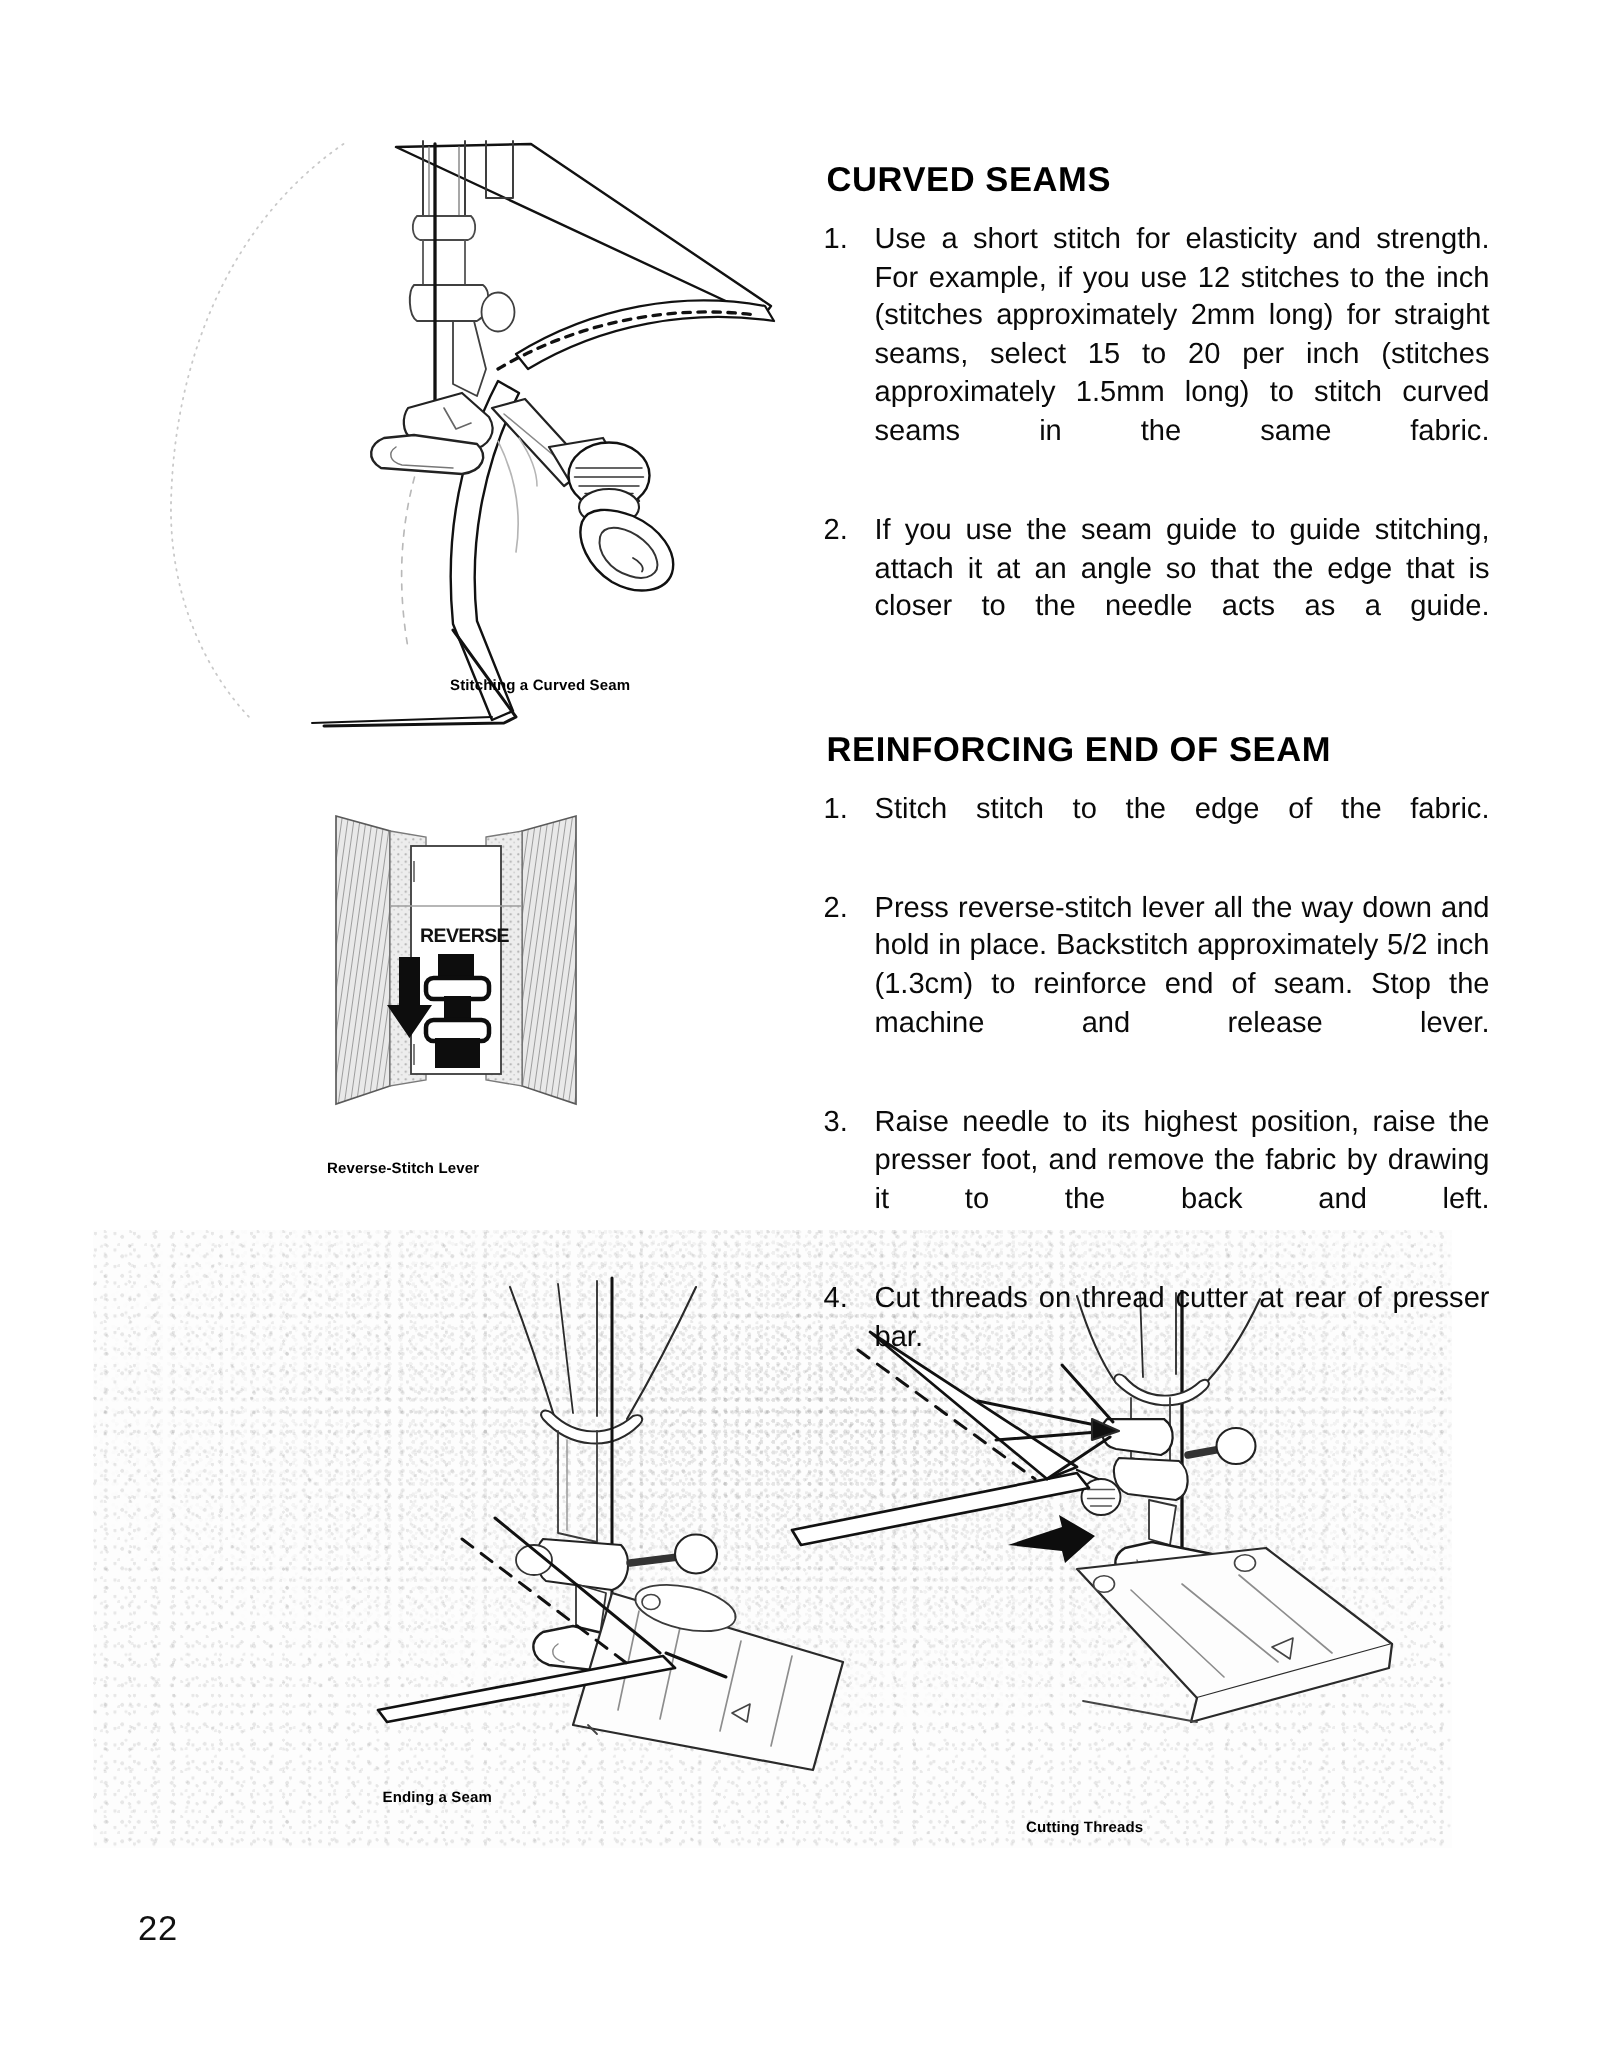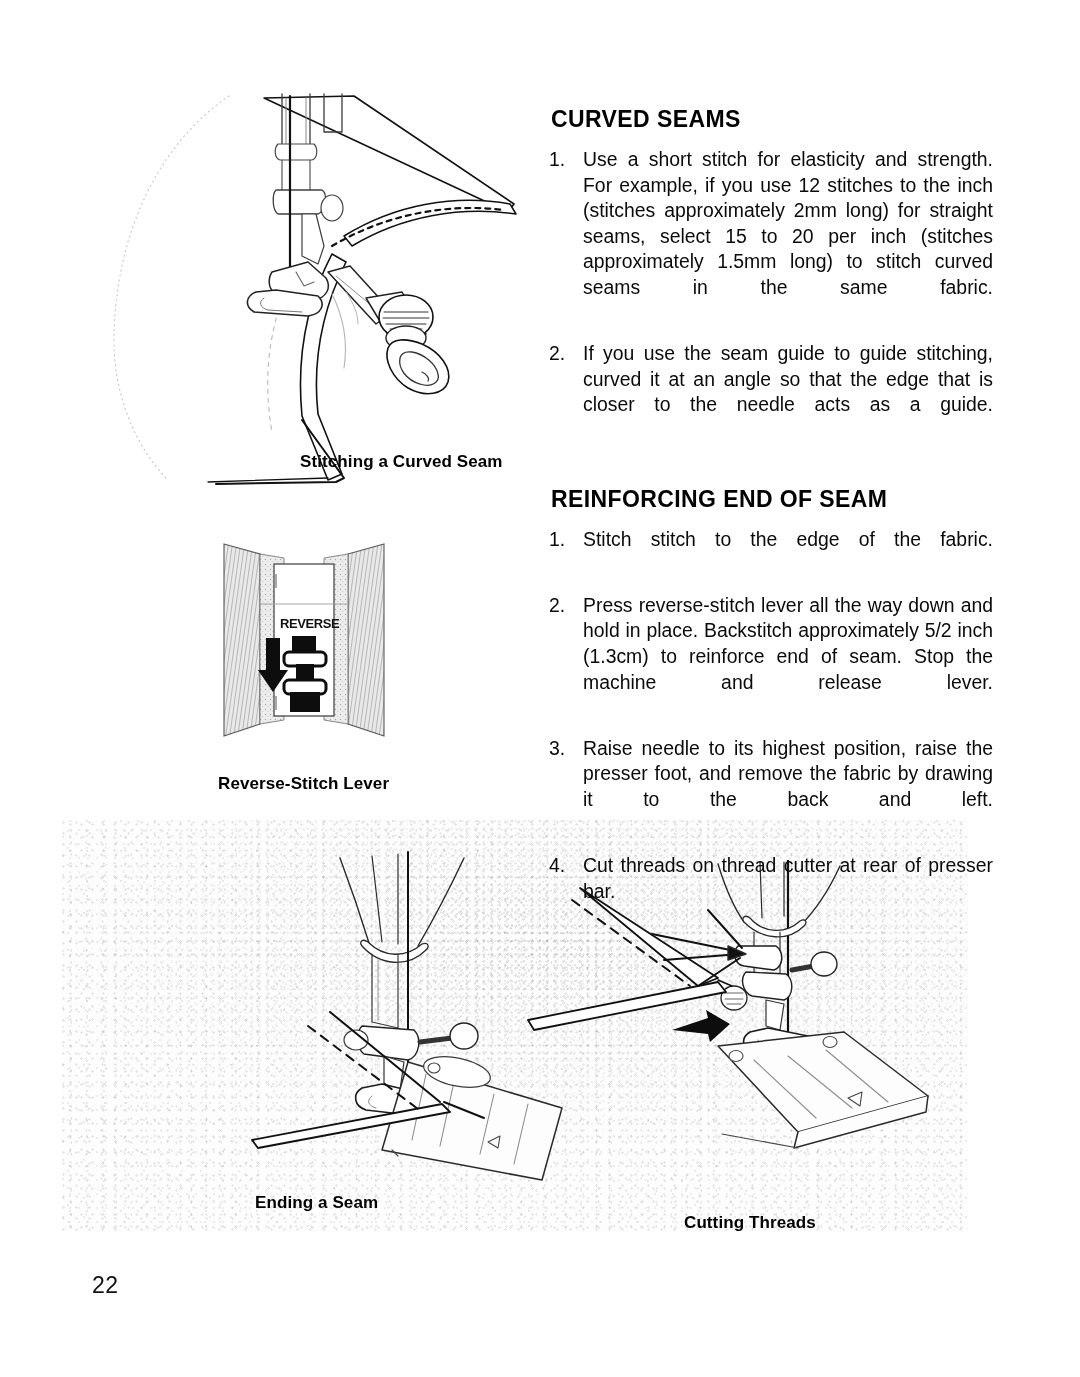--- a/index.html
+++ b/index.html
@@ -71,21 +71,21 @@
   }
   .gap-before-second-head { height: 44px; }
 
   
   .fig { position: absolute; }
 
   
   #fig-curved { left: 96px; top: 86px; width: 430px; height: 400px; }
   #fig-curved svg { display: block; }
   .cap {
-    font-size: 17px;
+    font-size: 10px;
     font-weight: bold;
     color: #000;
     letter-spacing: 0.1px;
     white-space: nowrap;
   }
   #cap-curved {
     position: absolute;
     left: 300px;
     top: 452px;
   }
@@ -396,21 +396,21 @@
 
     <h2 class="section-head">CURVED SEAMS</h2>
 
     <ol class="steps">
       <li>
         <span class="num">1.</span>
         <span class="body">Use a short stitch for elasticity and strength. For example, if you use 12 stitches to the inch (stitches approximately 2mm long) for straight seams, select 15 to 20 per inch (stitches approximately 1.5mm long) to stitch curved seams in the same fabric.</span>
       </li>
       <li>
         <span class="num">2.</span>
-        <span class="body">If you use the seam guide to guide stitching, curved it at an angle so that the edge that is closer to the needle acts as a guide.</span>
+        <span class="body">If you use the seam guide to guide stitching, attach it at an angle so that the edge that is closer to the needle acts as a guide.</span>
       </li>
     </ol>
 
     <div class="gap-before-second-head"></div>
 
     <h2 class="section-head second">REINFORCING END OF SEAM</h2>
 
     <ol class="steps">
       <li>
         <span class="num">1.</span>

